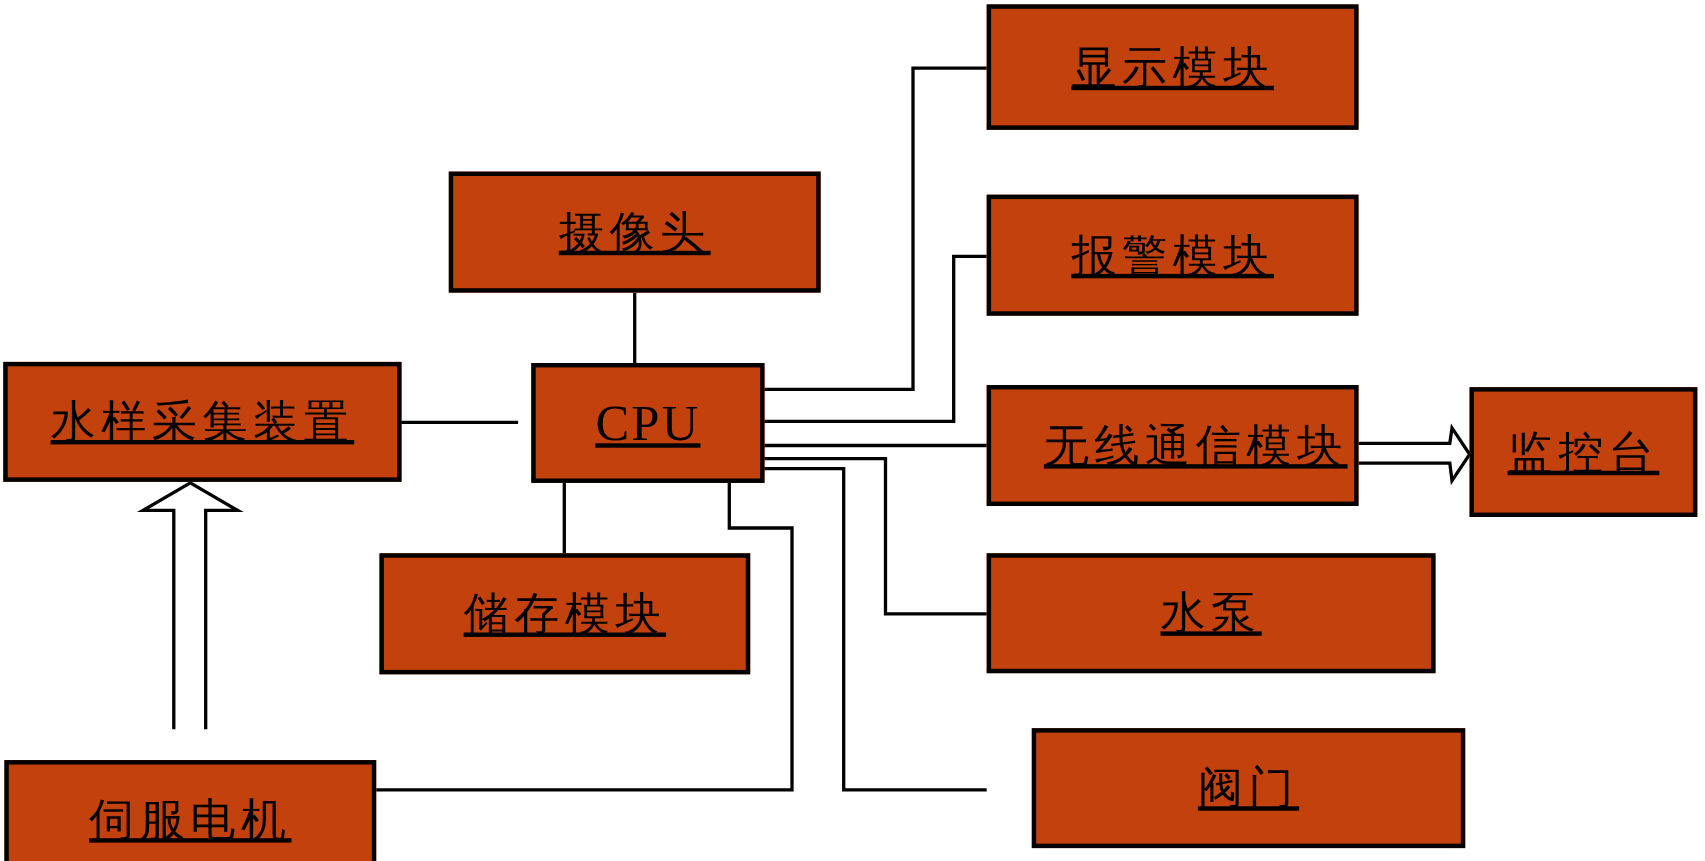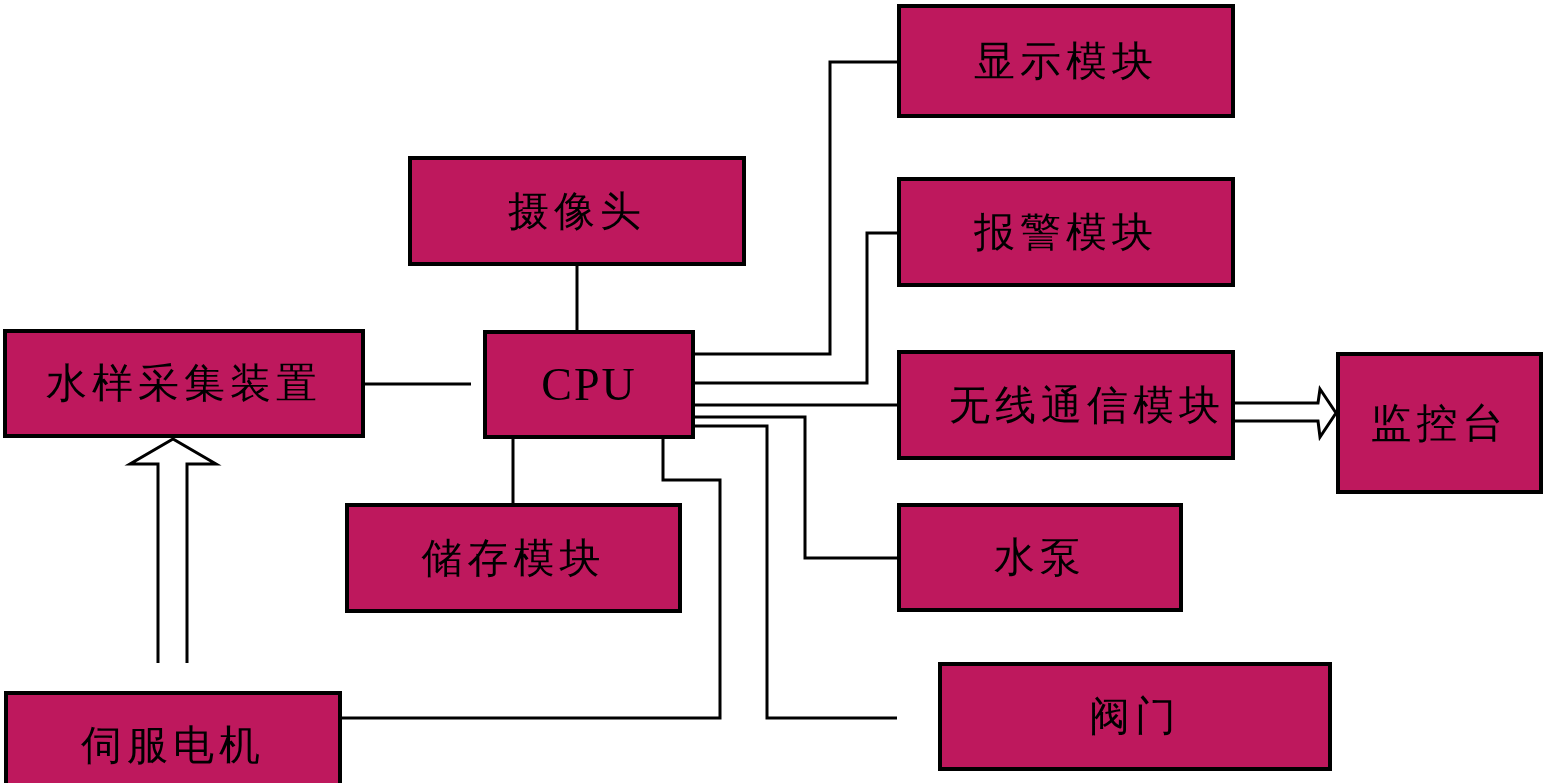--- a/index.html
+++ b/index.html
@@ -8,40 +8,41 @@
     background: #ffffff;
     position: relative;
     overflow: hidden;
     font-family: "Liberation Serif", serif;
   }
   #wires { position: absolute; left: 0; top: 0; width: 1550px; height: 783px; }
   .node {
     position: absolute;
     box-sizing: border-box;
     border: 4px solid #000;
-    background: #be185d;
+    background: #c2410c;
     color: #000;
     display: flex;
     align-items: center;
     justify-content: center;
     font-size: 41px;
     letter-spacing: 5px;
     white-space: nowrap;
+    text-decoration: underline;
   }
   #n-camera   { left: 408px;  top: 156px; width: 338px; height: 110px; }
   #n-sample   { left: 3px;    top: 329px; width: 362px; height: 109px; }
   #n-cpu      { left: 471px;  top: 330px; width: 212px; height: 109px; font-size: 46px; letter-spacing: 2px; margin-left: 12px; }
   #n-storage  { left: 345px;  top: 503px; width: 337px; height: 110px; }
   #n-servo    { left: 4px;    top: 663px; width: 338px; height: 109px; margin-top: 28px; }
   #n-display  { left: 897px;  top: 4px;   width: 338px; height: 114px; }
   #n-alarm    { left: 897px;  top: 177px; width: 338px; height: 110px; }
   #n-wireless { left: 897px;  top: 350px; width: 338px; height: 110px; padding-left: 42px; }
-  #n-pump     { left: 897px;  top: 503px; width: 286px; height: 109px; text-align: right; }
+  #n-pump     { left: 897px;  top: 503px; width: 408px; height: 109px; text-align: right; }
   #n-valve    { left: 938px;  top: 662px; width: 394px; height: 109px; }
-  #n-monitor  { left: 1336px; top: 352px; width: 207px; height: 142px; }
+  #n-monitor  { left: 1336px; top: 352px; width: 207px; height: 118px; }
 </style>
 </head>
 <body>
 
 <svg id="wires" viewBox="0 0 1550 783" xmlns="http://www.w3.org/2000/svg">
   <g stroke="#000000" stroke-width="3" fill="none">
     <path d="M577 266 L577 330"></path>
     <path d="M341 384 L471 384"></path>
     <path d="M513 439 L513 503"></path>
     <path d="M683 354 L830 354 L830 62 L897 62"></path>

